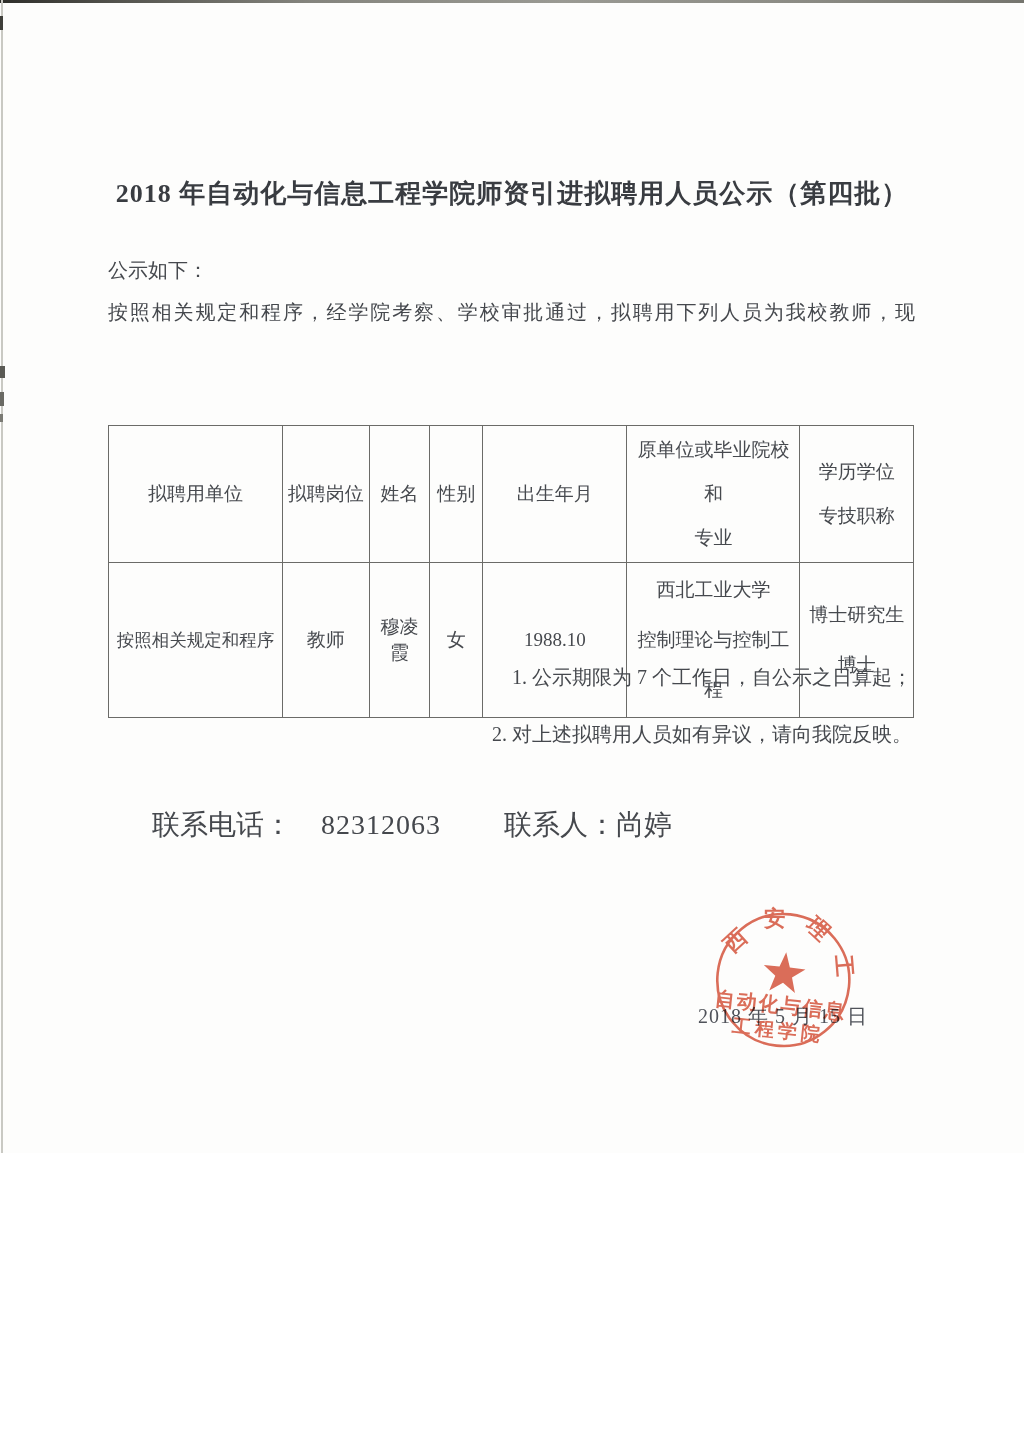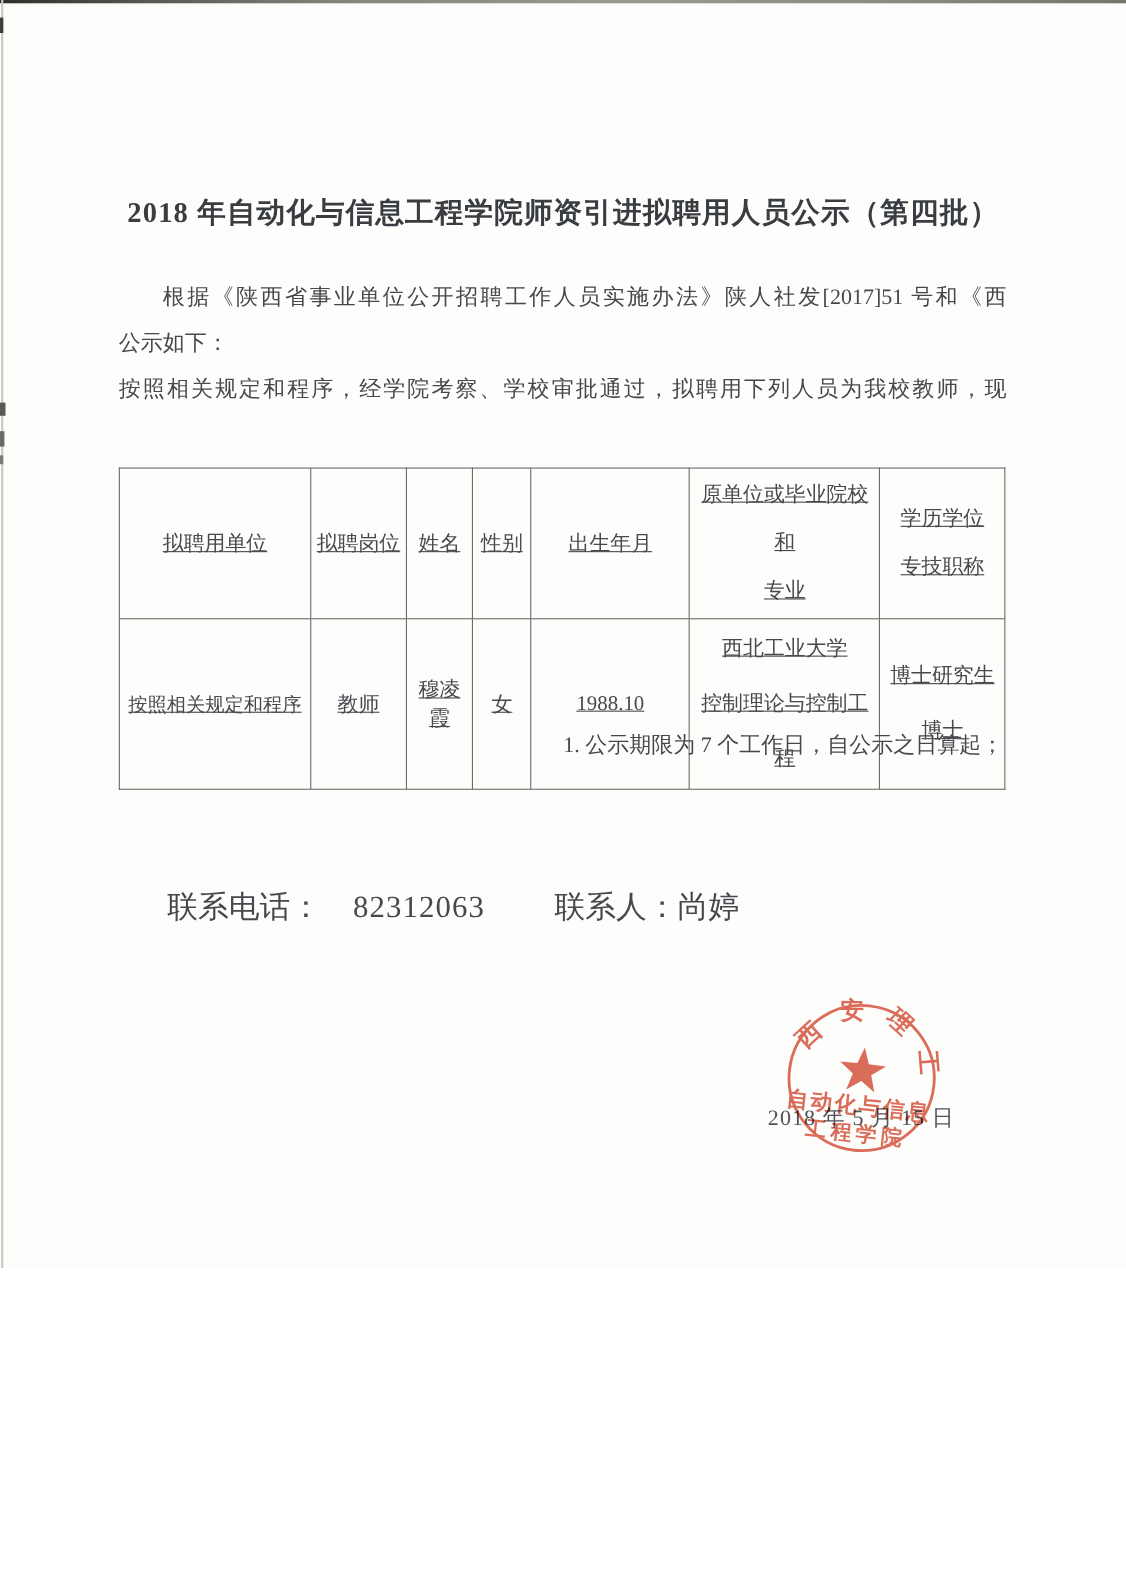--- a/index.html
+++ b/index.html
@@ -57,21 +57,20 @@
   .hire-table {
     position: absolute; left: 108px; top: 425px; width: 806px;
     border-collapse: collapse; table-layout: fixed;
     font-size: 19px; color: #46494e;
   }
   .hire-table th, .hire-table td {
     border: 1px solid #6b6b68;
     font-weight: normal;
     text-align: center; vertical-align: middle;
     padding: 2px;
-    text-decoration: underline;
   }
   .hire-table .header-row th { height: 93px; }
   .hire-table .data-row  td { height: 102px; margin-top: 24px; }
   .two-line div { line-height: 44px; }
   .data-row .two-line div { line-height: 50px; }
   .cell-unit { font-size: 17.5px; letter-spacing: 0; }
 
   
   .notes { position: absolute; left: 152px; top: 664px; width: 760px; font-size: 20px; color: #45484d; text-align: right; }
   .note { height: 28px; margin-bottom: 29px; }
@@ -119,21 +118,20 @@
   <div class="scan-left-line"></div>
   <div class="scan-bottom-edge"></div>
   <div class="scan-mark m0"></div>
   <div class="scan-mark m1"></div>
   <div class="scan-mark m2"></div>
   <div class="scan-mark m3"></div>
 
   <h1 class="title">2018 年自动化与信息工程学院师资引进拟聘用人员公示（第四批）</h1>
 
   <div class="paragraph">
-    <div class="p-line first">根据《陕西省事业单位公开招聘工作人员实施办法》陕人社发[2017]51 号和《西</div>
     <div class="p-line last">公示如下：</div>
     <div class="p-line">按照相关规定和程序，经学院考察、学校审批通过，拟聘用下列人员为我校教师，现</div>
   </div>
 
   <table class="hire-table">
     <colgroup>
       <col style="width:21.6%">
         <col style="width:10.8%">
         <col style="width:7.5%">
       <col style="width:6.6%">
@@ -170,20 +168,21 @@
         <td class="two-line">
           <div>博士研究生</div>
           <div>博士</div>
         </td>
       </tr>
     </tbody>
   </table>
 
   <div class="notes">
     <div class="note">1. 公示期限为 7 个工作日，自公示之日算起；</div>
+    <div class="note">2. 对上述拟聘用人员如有异议，请向我院反映。</div>
   </div>
 
   <div class="contact">
     <span class="c-label">联系电话：</span>
     <span class="c-phone">82312063</span>
     <span class="c-person">联系人：尚婷</span>
   </div>
 
   <div class="date">2018 年 5 月 15 日</div>
 

